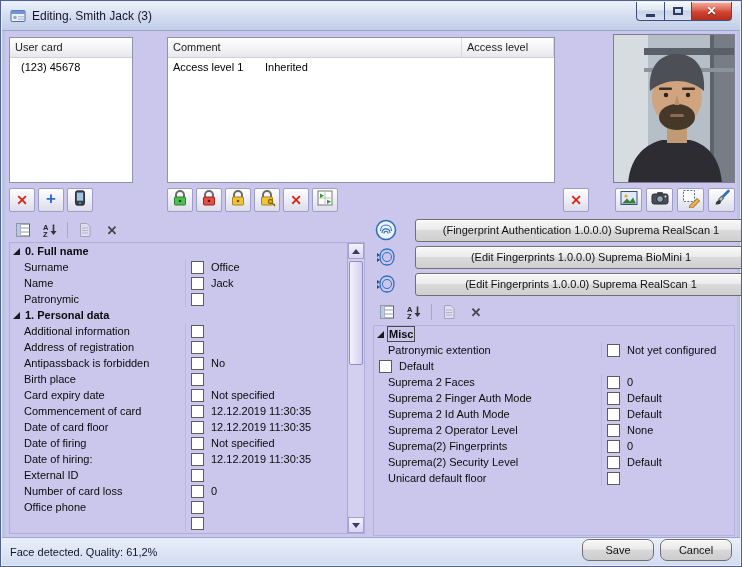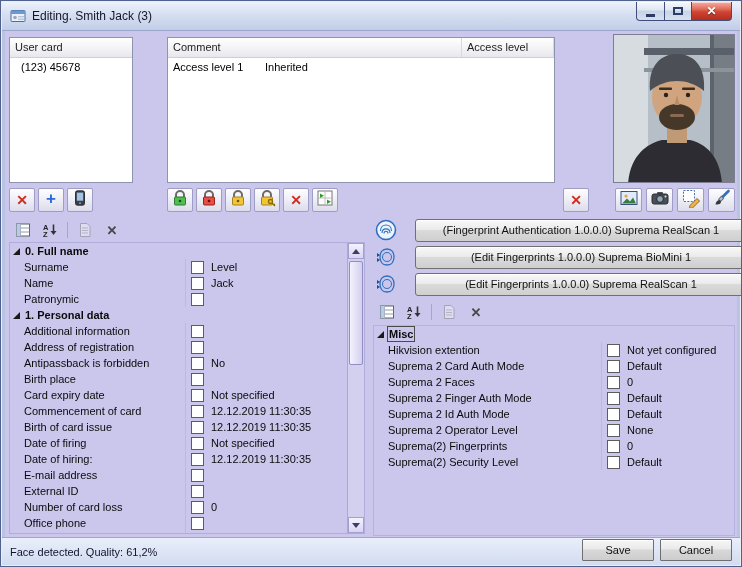--- a/index.html
+++ b/index.html
@@ -80,21 +80,21 @@
   .dev-row{position:absolute;left:372px;display:flex;align-items:center}
   .dev-icon{width:26px;height:24px;display:flex;align-items:center;justify-content:center;flex:none}
   .dev-btn{width:332px;height:23px;margin-left:16px;display:flex;align-items:center;justify-content:center;font-size:11px;color:#111;
            background:linear-gradient(#f8f8f8,#ebebeb 45%,#dadada 50%,#cfcfcf);border:1px solid #707070;border-radius:3px;
            box-shadow:inset 0 1px 0 #fff}
   
   #footer{position:absolute;left:1px;right:1px;bottom:1px;height:28px;border-top:1px solid #9ba7cb;
           background:linear-gradient(#e9effa,#d2dcf0);}
   #status{position:absolute;left:8px;bottom:7px;font-size:11px;color:#13132e}
   .btn{width:72px;height:22px;font-size:11px;display:flex;align-items:center;justify-content:center;color:#111;
-       background:linear-gradient(#f6f6f6,#eaeaea 45%,#d8d8d8 50%,#cdcdcd);border:1px solid #6f6f6f;border-radius:1px;
+       background:linear-gradient(#f6f6f6,#eaeaea 45%,#d8d8d8 50%,#cdcdcd);border:1px solid #6f6f6f;border-radius:7px;
        box-shadow:inset 0 1px 0 #fff}
   #save-btn{position:absolute;right:86px;bottom:4px}
   #cancel-btn{position:absolute;right:8px;bottom:4px}
 </style>
 </head>
 <body>
 
 <div id="win">
 
   <div class="titlebar">
@@ -304,21 +304,21 @@
 
   <div id="left-grid">
     <div id="left-grid-rows">
         <div class="pg-cat">
           <span class="tri"></span>
           <b>0. Full name</b>
         </div>
         <div class="pg-row">
           <span class="pg-name">Surname</span>
           <span class="pg-box"></span>
-          <span class="pg-val">Level</span>
+          <span class="pg-val">Office</span>
         </div>
         <div class="pg-row">
           <span class="pg-name">Name</span>
           <span class="pg-box"></span>
           <span class="pg-val">Jack</span>
         </div>
         <div class="pg-row">
           <span class="pg-name">Patronymic</span>
           <span class="pg-box"></span>
           <span class="pg-val"></span>
@@ -351,38 +351,33 @@
           <span class="pg-name">Card expiry date</span>
           <span class="pg-box"></span>
           <span class="pg-val">Not specified</span>
         </div>
         <div class="pg-row">
           <span class="pg-name">Commencement of card</span>
           <span class="pg-box"></span>
           <span class="pg-val">12.12.2019 11:30:35</span>
         </div>
         <div class="pg-row">
-          <span class="pg-name">Birth of card issue</span>
+          <span class="pg-name">Date of card floor</span>
           <span class="pg-box"></span>
           <span class="pg-val">12.12.2019 11:30:35</span>
         </div>
         <div class="pg-row">
           <span class="pg-name">Date of firing</span>
           <span class="pg-box"></span>
           <span class="pg-val">Not specified</span>
         </div>
         <div class="pg-row">
           <span class="pg-name">Date of hiring:</span>
           <span class="pg-box"></span>
           <span class="pg-val">12.12.2019 11:30:35</span>
-        </div>
-        <div class="pg-row">
-          <span class="pg-name">E-mail address</span>
-          <span class="pg-box"></span>
-          <span class="pg-val"></span>
         </div>
         <div class="pg-row">
           <span class="pg-name">External ID</span>
           <span class="pg-box"></span>
           <span class="pg-val"></span>
         </div>
         <div class="pg-row">
           <span class="pg-name">Number of card loss</span>
           <span class="pg-box"></span>
           <span class="pg-val">0</span>
@@ -468,26 +463,25 @@
       </span>
   </div>
 
   <div id="misc-grid">
     <div id="misc-grid-rows">
         <div class="pg-cat">
           <span class="tri"></span>
           <b class="focus-box">Misc</b>
         </div>
         <div class="pg-row">
-          <span class="pg-name">Hikvision extention</span>
+          <span class="pg-name">Patronymic extention</span>
           <span class="pg-box"></span>
           <span class="pg-val">Not yet configured</span>
         </div>
         <div class="pg-row">
-          <span class="pg-name">Suprema 2 Card Auth Mode</span>
           <span class="pg-box"></span>
           <span class="pg-val">Default</span>
         </div>
         <div class="pg-row">
           <span class="pg-name">Suprema 2 Faces</span>
           <span class="pg-box"></span>
           <span class="pg-val">0</span>
         </div>
         <div class="pg-row">
           <span class="pg-name">Suprema 2 Finger Auth Mode</span>
@@ -506,20 +500,25 @@
         </div>
         <div class="pg-row">
           <span class="pg-name">Suprema(2) Fingerprints</span>
           <span class="pg-box"></span>
           <span class="pg-val">0</span>
         </div>
         <div class="pg-row">
           <span class="pg-name">Suprema(2) Security Level</span>
           <span class="pg-box"></span>
           <span class="pg-val">Default</span>
+        </div>
+        <div class="pg-row">
+          <span class="pg-name">Unicard default floor</span>
+          <span class="pg-box"></span>
+          <span class="pg-val"></span>
         </div>
       </div>
   </div>
 
   <div id="footer">
     <span id="status">Face detected. Quality: 61,2%</span>
     <div class="btn" id="save-btn">Save</div>
     <div class="btn" id="cancel-btn">Cancel</div>
   </div>
 

